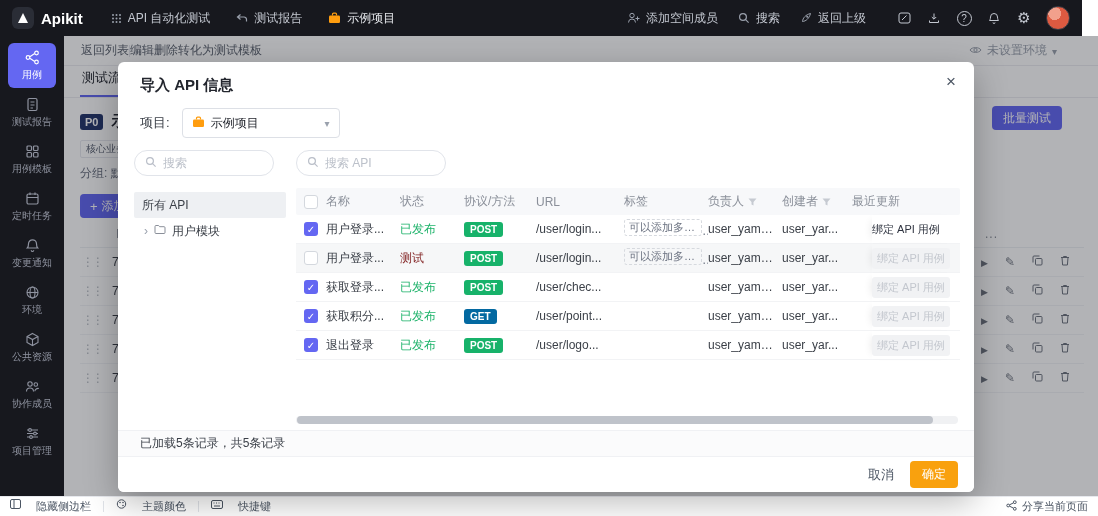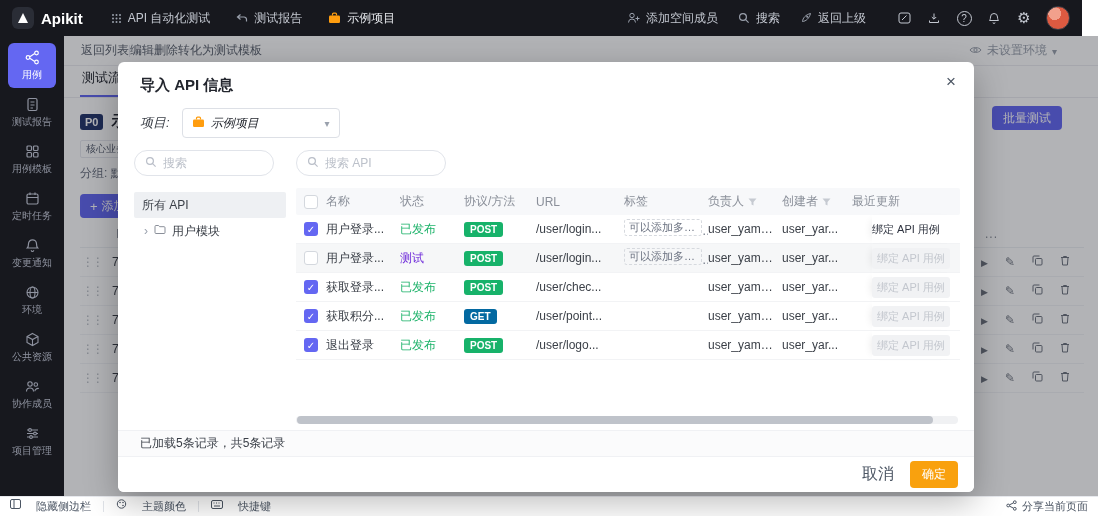--- a/index.html
+++ b/index.html
@@ -81,21 +81,21 @@
   
   .mask { position:absolute; left:64px; top:36px; right:0; bottom:20px; background:rgba(15,18,28,.32); z-index:50; }
 
   
   .modal { position:absolute; left:118px; top:62px; width:856px; height:430px; background:#fff;
            border-radius:6px; box-shadow:0 10px 34px rgba(0,0,0,.28); z-index:100; }
   .modal-title { position:absolute; top:14px; left:22px; font-size:15px; font-weight:700; color:#23262e; }
   .modal-close { position:absolute; top:10px; right:18px; font-size:17px; color:#4b5563; cursor:pointer; }
   .modal-close::after { content:"×"; }
   .project-row { position:absolute; top:46px; left:22px; display:flex; align-items:center; gap:12px;
-                 font-size:13px; color:#3a3f47;font-style:italic; }
+                 font-size:13px; color:#3a3f47; }
   .project-select { width:158px; height:30px; border:1px solid #dde0e6; border-radius:4px; display:flex;
                     align-items:center; gap:6px; padding:0 9px; font-size:12px; color:#23262e; cursor:pointer; }
   .project-select .chev-d { margin-left:auto; }
   .modal-body { position:absolute; top:88px; left:16px; right:14px; bottom:62px; display:flex; }
   .panel-left { width:152px; margin-right:10px; flex:none; }
   .search-box { width:140px; height:26px; border:1px solid #e1e4ea; border-radius:13px; display:flex;
                 align-items:center; gap:6px; padding:0 10px; color:#b9bec8; }
   .search-box input { border:none; outline:none; width:90px; font-size:12px; color:#3a3f47;
                       font-family:inherit; background:transparent; }
   .search-box input::placeholder { color:#bcc1ca; }
@@ -113,37 +113,37 @@
   .hcell { display:flex; align-items:center; gap:4px; overflow:hidden; white-space:nowrap; }
   .mrow { height:29px; border-bottom:1px solid #f2f3f5; font-size:12px; color:#3a3f47; position:relative; background:#fff; }
   .mrow.hl { background:#f6f7f8; }
   .cell { overflow:hidden; white-space:nowrap; text-overflow:ellipsis; padding-right:8px; }
   .cb { width:14px; height:14px; border-radius:3px; margin-left:8px; display:inline-flex;
         align-items:center; justify-content:center; cursor:pointer; }
   .cb.on { background:#6467f2; color:#fff; font-size:10px; }
   .cb.on::after { content:"✓"; }
   .cb.off { background:#fff; border:1px solid #d4d8de; }
   .st-pub { color:#1fb36b; }
-  .st-test { color:#6d28d9; }
+  .st-test { color:#7f1d1d; }
   .badge { display:inline-block; font-size:10px; font-weight:700; color:#fff; padding:2px 6px; border-radius:3px; }
   .badge.post { background:#17b26a; }
   .badge.get { background:#0369a1; }
   .tagchip { display:inline-block; max-width:78px; font-size:11px; color:#6b7280; border:1px dashed #d6d9de;
              border-radius:3px; padding:0 4px; overflow:hidden; text-overflow:ellipsis; white-space:nowrap; }
   .maction { position:absolute; top:0; right:0; bottom:0; width:88px; display:flex; align-items:center;
              background:inherit; box-shadow:-6px 0 8px -6px rgba(0,0,0,.10); font-size:11px; color:#2f3440; }
   .maction .chip { background:#f1f2f4; color:#c3c7ce; padding:3px 5px; border-radius:3px; }
   .hscroll { position:absolute; left:178px; right:16px; top:354px; height:8px; border-radius:4px; background:#f0f1f3; }
   .hthumb { position:absolute; left:1px; top:0; height:8px; width:96%; border-radius:4px; background:#bfc3ca; cursor:pointer; }
   .loadinfo { position:absolute; left:0; right:0; top:368px; height:26px; display:flex; align-items:center;
               padding:0 22px; font-size:12px; color:#3a3f47; background:#fbfbfc; border-top:1px solid #f0f1f4; }
   .mfooter { position:absolute; left:0; right:0; bottom:0; height:36px; border-top:1px solid #f0f1f4;
              display:flex; align-items:center; justify-content:flex-end; gap:16px; padding:0 16px;
              background:#fff; border-radius:0 0 6px 6px; }
-  .btn-cancel { font-size:16px; color:#4b5563; cursor:pointer; }
+  .btn-cancel { font-size:13px; color:#4b5563; cursor:pointer; }
   .btn-ok { font-size:12px; color:#fff; background:#f9a10e; padding:5px 12px; border-radius:4px; cursor:pointer; }
 </style>
 </head>
 <body>
 
 <div class="screen">
 
   <header class="navbar">
     <div class="logo">
       <span class="logo-mark">

